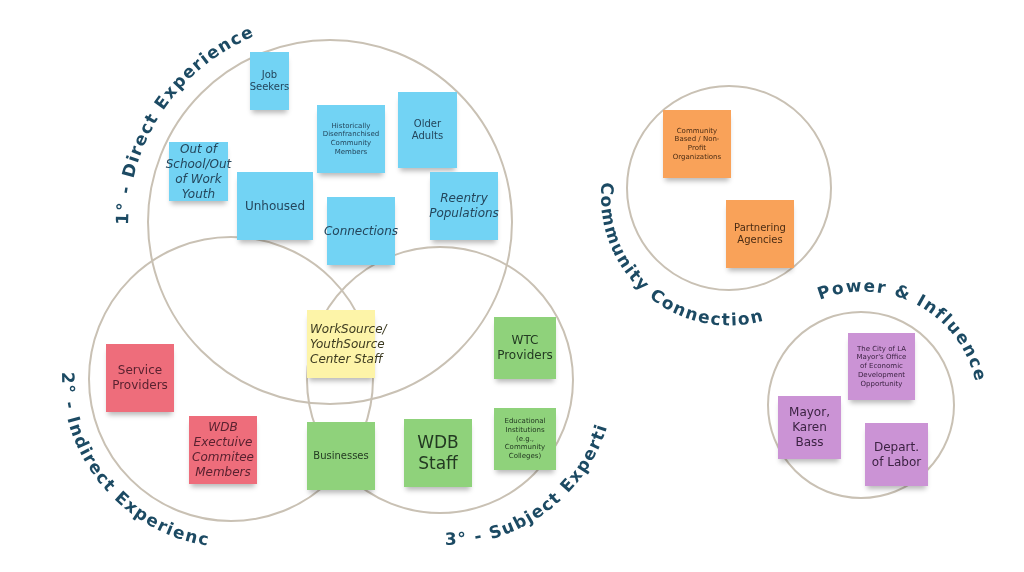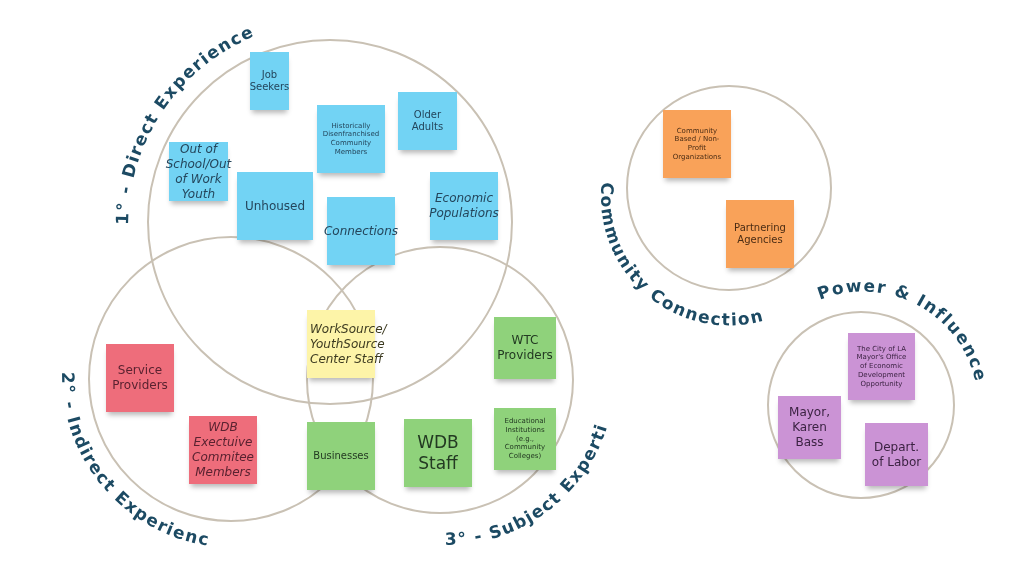--- a/index.html
+++ b/index.html
@@ -65,38 +65,38 @@
   <div class="note blue fs-m" style="left:250px;top:52px;width:39px;height:58px;">
       <span>Job
 Seekers</span>
     </div>
   <div class="note blue fs-xs" style="left:317px;top:105px;width:68px;height:68px;">
       <span>Historically
 Disenfranchised
 Community
 Members</span>
     </div>
-  <div class="note blue fs-m" style="left:398px;top:92px;width:59px;height:58px;">
+  <div class="note blue fs-m" style="left:398px;top:92px;width:59px;height:76px;">
       <span>Older
 Adults</span>
     </div>
   <div class="note blue fs-s" style="left:169px;top:142px;width:59px;height:59px;">
       <span>Out of
 School/Out
 of Work
 Youth</span>
     </div>
   <div class="note blue fs-l" style="left:237px;top:172px;width:76px;height:68px;">
       <span>Unhoused</span>
     </div>
   <div class="note blue fs-s" style="left:327px;top:197px;width:68px;height:68px;">
       <span>Connections</span>
     </div>
   <div class="note blue fs-s" style="left:430px;top:172px;width:68px;height:68px;">
-      <span>Economic
+      <span>Reentry
 Populations</span>
     </div>
 
   <div class="note yellow fs-s" style="left:307px;top:310px;width:68px;height:68px;justify-content:flex-start;">
       <span style="text-align:left;">WorkSource/
 YouthSource
 Center Staff</span>
     </div>
 
   <div class="note red fs-l" style="left:106px;top:344px;width:68px;height:68px;">

